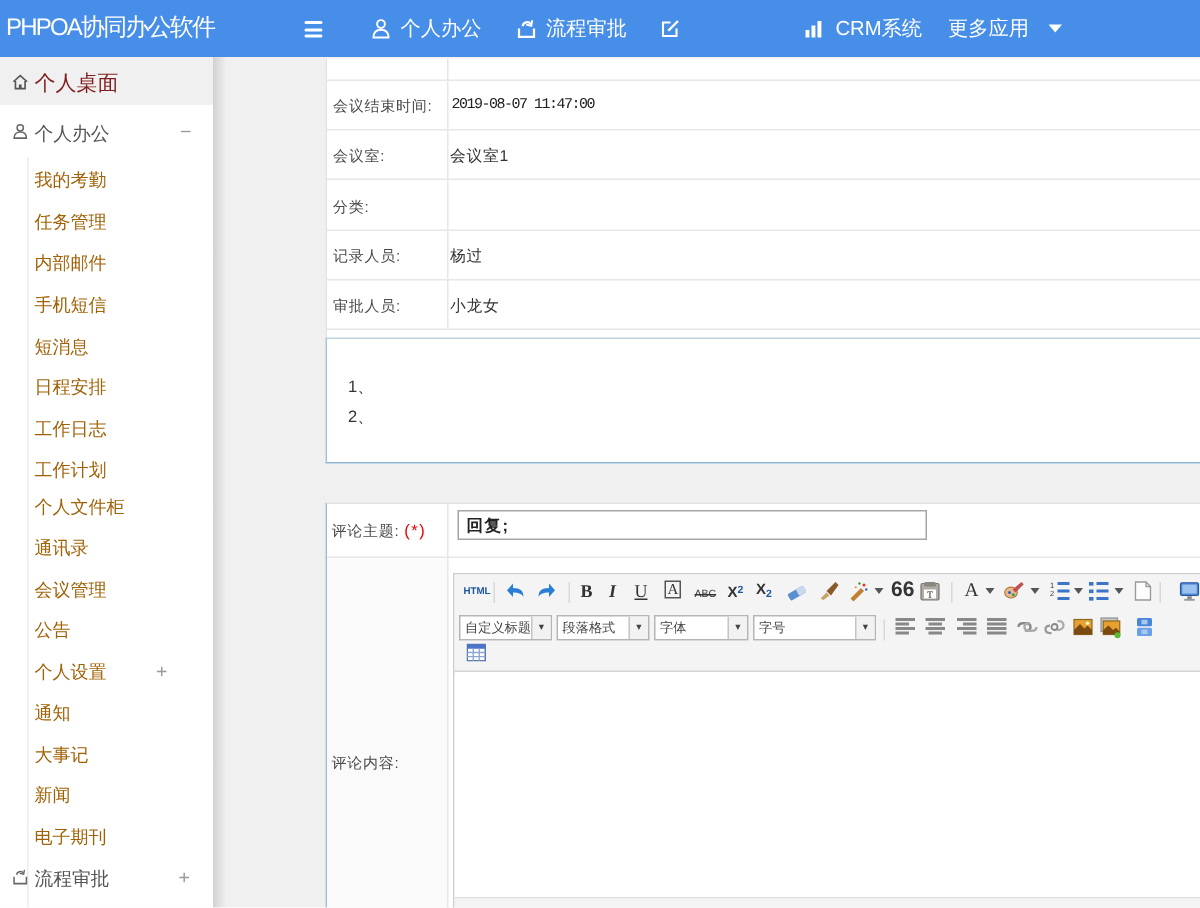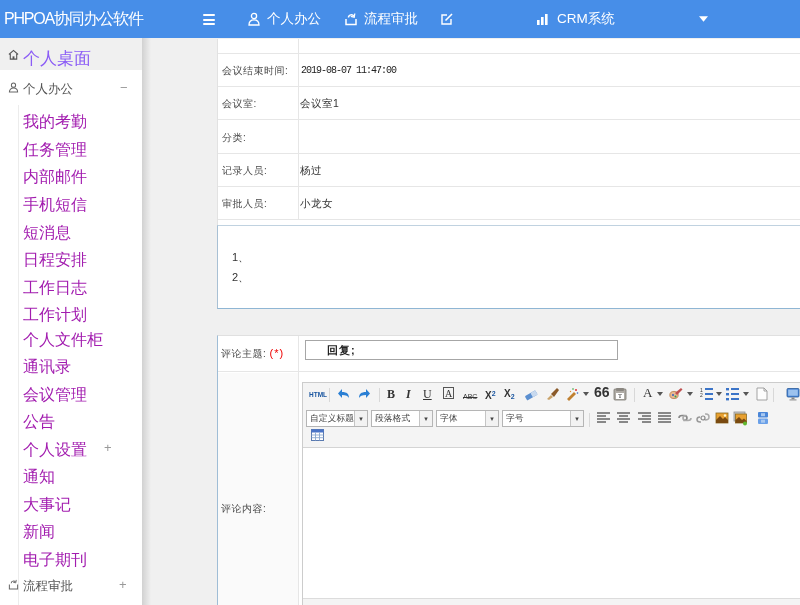--- a/index.html
+++ b/index.html
@@ -8,40 +8,40 @@
 #topbar{position:absolute;left:0;top:0;width:800px;height:38px;background:#478ee8}
 #logo{position:absolute;left:4px;top:0;height:54px;line-height:38px;color:#fff;font-size:16px;letter-spacing:-1.2px}
 .nav{position:absolute;top:0;height:38px;line-height:38px;color:#fff;font-size:13.5px}
 .nicon{position:absolute;top:12px;width:14px;height:14px}
 
 #ham{position:absolute;left:203px;top:14px;width:12px;height:11px}
 #ham div{height:2px;background:#fff;margin-bottom:2.5px;border-radius:1px}
 
 #sidebar{position:absolute;left:0;top:38px;width:142px;height:567px;background:#fff}
 #sb-desk{position:absolute;left:0;top:0;width:142px;height:32px;background:#f0f0f0;line-height:32px}
-.sbitem{position:absolute;left:23px;font-size:16px;color:#a21caf;white-space:nowrap}
+.sbitem{position:absolute;left:23px;font-size:12px;color:#a16207;white-space:nowrap}
 .sbicon{position:absolute;left:8px;width:11px;height:11px;color:#555}
 .pm{position:absolute;font-size:13px;color:#999}
 #subline{position:absolute;left:18px;top:67px;width:1px;height:503px;background:#ececec}
 
 #content{position:absolute;left:142px;top:38px;width:658px;height:567px;background:#f0f0f0}
 #cshadow{position:absolute;left:0;top:0;width:9px;height:567px;background:linear-gradient(to right,rgba(0,0,0,0.13),rgba(0,0,0,0))}
 
 #t1{position:absolute;left:75px;top:1px;width:583px;height:187px;background:#fff;border-left:1px solid #e2e2e2}
 .hline{position:absolute;left:0;width:583px;height:1px;background:#e6e6e6}
 #t1 .vline{position:absolute;left:80px;top:0;width:1px;height:181px;background:#e6e6e6}
 .lbl{position:absolute;left:4px;font-size:10px;color:#4a4a4a;white-space:nowrap;letter-spacing:0.5px}
 .val{position:absolute;left:82px;font-size:10.5px;color:#333;white-space:nowrap;letter-spacing:0.5px}
 .date{font-family:Liberation Mono, monospace;font-size:10px;letter-spacing:-1px;color:#222}
 
 #tbox{position:absolute;left:75px;top:187px;width:590px;height:84px;background:#fff;border:1px solid #a8c0d4;border-right:none;border-top-color:#c0d2e0;border-bottom-color:#8fb6d4;font-size:11px;color:#333}
 
 #t2{position:absolute;left:75px;top:297px;width:583px;height:270px;background:#fff;border-left:1px solid #9fbdd6;border-top:1px solid #e0e0e0}
 #t2 .vline{position:absolute;left:80px;top:0;width:1px;height:270px;background:#e6e6e6}
-#inp1{position:absolute;left:87px;top:4px;width:313px;height:20px;border:1px solid #a6a6a6;background:#fff;font-size:11px;font-weight:bold;color:#222;line-height:18px;padding-left:21px;letter-spacing:1px}
+#inp1{position:absolute;left:87px;top:4px;width:313px;height:20px;border:1px solid #a6a6a6;background:#fff;font-size:11px;font-weight:bold;color:#222;line-height:18px;padding-left:5px;letter-spacing:1px}
 
 #ed{position:absolute;left:84px;top:46px;width:499px;height:521px;border:1px solid #ccc;border-right:none;border-bottom:none}
 #edtb{position:absolute;left:0;top:0;width:499px;height:65px;background:#f4f4f4;border-bottom:1px solid #d4d4d4}
 #edbody{position:absolute;left:0;top:66px;width:499px;height:150px;background:#fff;border-bottom:1px solid #dcdcdc}
 #edfoot{position:absolute;left:0;top:216px;width:499px;height:304px;background:#f4f4f4}
 .tsep{position:absolute;top:5px;width:1px;height:14px;background:#d8d8d8}
 .sel{position:absolute;top:27px;height:17px;border:1px solid #b5b5b5;background:#fff;font-size:8.8px;color:#444;line-height:14px;padding-left:3px;white-space:nowrap}
 .selc{position:absolute;right:0;top:0;width:13px;height:15px;border-left:1px solid #c5c5c5;color:#444;font-size:7px;text-align:center;line-height:15px;background:#f2f2f2}
 .alico{position:absolute;top:29px;width:13px;height:11px}
 .alico i{display:block;height:2px;background:#888;margin-bottom:1px}
@@ -73,33 +73,34 @@
     <svg class="nicon" style="left:440px" viewBox="0 0 14 14">
         <path d="M11 7 L11 12 L2 12 L2 3 L7 3" fill="none" stroke="#fff" stroke-width="1.4"></path>
         <path d="M5.5 8.5 L12 2" stroke="#fff" stroke-width="1.6"></path>
       </svg>
     <svg class="nicon" style="left:536px" viewBox="0 0 14 14">
         <rect x="1" y="8" width="2.6" height="5" fill="#fff"></rect>
         <rect x="5" y="5" width="2.6" height="8" fill="#fff"></rect>
         <rect x="9" y="2" width="2.6" height="11" fill="#fff"></rect>
       </svg>
     <div class="nav" style="left:557px">CRM系统</div>
+    <div class="nav" style="left:632px">更多应用</div>
     <svg class="nicon" style="left:699px;top:16px;width:9px;height:6px" viewBox="0 0 10 6">
         <path d="M0 0 L10 0 L5 6 Z" fill="#fff"></path>
       </svg>
   </div>
 
   <div id="sidebar">
     <div id="sb-desk"></div>
     <svg class="sbicon" style="top:11px" viewBox="0 0 12 12">
         <path d="M1 6 L6 1.5 L11 6" fill="none" stroke="#555" stroke-width="1.2"></path>
         <path d="M2.5 5.5 L2.5 11 L9.5 11 L9.5 5.5" fill="none" stroke="#555" stroke-width="1.2"></path>
         <rect x="5" y="8" width="2" height="3" fill="#555"></rect>
       </svg>
-    <div class="sbitem" style="top:9px;color:#8b5cf6;font-size:17px">个人桌面</div>
+    <div class="sbitem" style="top:9px;color:#7f1d1d;font-size:14px">个人桌面</div>
     <svg class="sbicon" style="top:44px" viewBox="0 0 12 12">
         <circle cx="6" cy="3.5" r="2.3" fill="none" stroke="#666" stroke-width="1.1"></circle>
         <path d="M1.5 11 C1.5 8 3.5 6.6 6 6.6 C8.5 6.6 10.5 8 10.5 11 Z" fill="none" stroke="#666" stroke-width="1.1"></path>
       </svg>
     <div class="sbitem" style="top:43px;color:#555;font-size:12.5px">个人办公</div>
     <div class="pm" style="left:120px;top:42px">−</div>
     <div id="subline"></div>
     <div class="sbitem" style="top:74px">我的考勤</div>
     <div class="sbitem" style="top:102px">任务管理</div>
     <div class="sbitem" style="top:129px">内部邮件</div>

